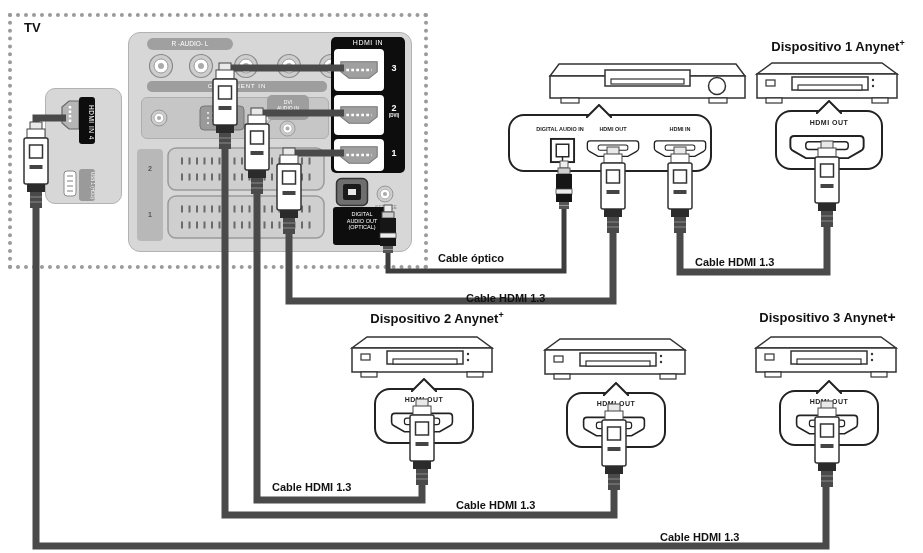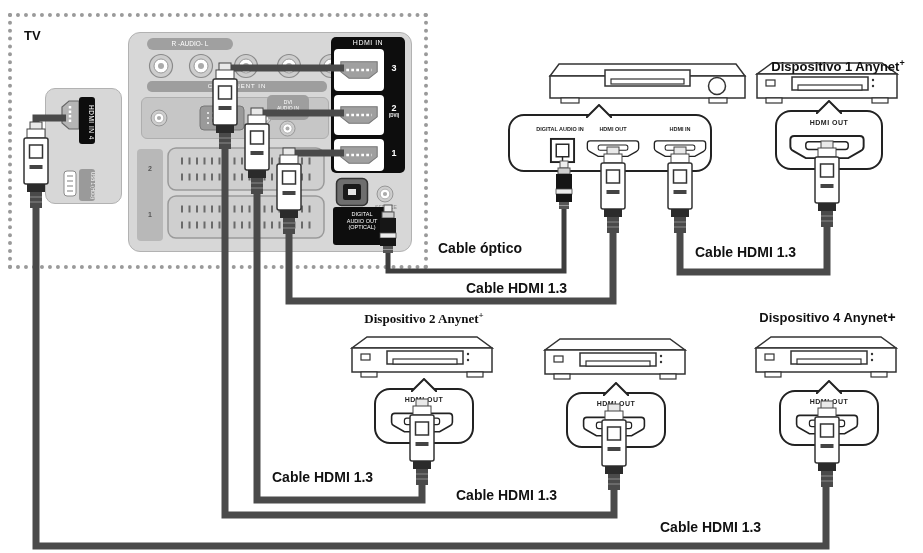--- a/index.html
+++ b/index.html
@@ -2,21 +2,21 @@
 <html><head>
 <meta charset="utf-8">
 <style>
   html,body{margin:0;padding:0;background:#fff;}
   #canvas{position:relative;width:923px;height:553px;background:#fff;overflow:hidden;
           font-family:"Liberation Sans",sans-serif;color:#111;}
   .abs{position:absolute;}
   .title{font-weight:bold;font-size:13px;text-align:center;white-space:nowrap;}
   .title sup{font-size:9px;vertical-align:super;}
   .title .bigplus{font-size:14px;font-weight:bold;vertical-align:baseline;}
-  .cable-label{font-weight:bold;font-size:14px;white-space:nowrap;}
+  .cable-label{font-weight:bold;font-size:11px;white-space:nowrap;margin-top:12px;}
   .dotted-box{border:4px dotted #9a9a9a;}
   .panel{background:#d7d7d7;border:1px solid #b2b2b2;border-radius:12px;}
   .pill{background:#a0a0a0;color:#fff;text-align:center;border-radius:6px;
         font-size:6.5px;line-height:12px;white-space:nowrap;overflow:hidden;}
   .bar{background:#9e9e9e;color:#fff;text-align:center;border-radius:5px;
        font-size:6px;line-height:11px;letter-spacing:1px;}
   .blackpanel{background:#0d0d0d;border-radius:5px;}
   .cell{background:#fff;border-radius:4px;}
   .portnum{color:#fff;font-weight:bold;font-size:9px;text-align:center;}
   .portnum .sub{font-size:4.5px;font-weight:bold;display:block;line-height:5px;}
@@ -123,21 +123,21 @@
         <rect x="164" y="38" width="18" height="5" fill="#fff" stroke="#333" stroke-width="1.2"></rect>
       </symbol>
       <symbol id="bubbleptr" viewBox="0 0 26 14">
         <path d="M0,14 L13,1 L26,14 Z" fill="#fff"></path>
         <path d="M0,14 L13,1 L26,14" fill="none" stroke="#222" stroke-width="2"></path>
       </symbol>
     </defs>
   </svg>
 
   <div class="abs dotted-box" style="left:8px;top:13px;width:412px;height:248px;"></div>
-  <div class="abs title" style="left:24px;top:20px;margin-top:8px;">TV</div>
+  <div class="abs title" style="left:24px;top:20px;">TV</div>
 
   <div class="abs panel z3" style="left:45px;top:88px;width:75px;height:114px;border-radius:10px;">
     <svg class="abs" style="left:13px;top:10px;" width="22" height="32">
         <use href="#tvportv"></use>
       </svg>
     <div class="abs lbl-hdmi4 vtext" style="left:33px;top:8px;width:16px;height:44px;">HDMI IN 4</div>
     <svg class="abs" style="left:17px;top:81px;" width="14" height="27">
       <rect x="1" y="1" width="12" height="25" rx="3" fill="#fff" stroke="#8a8a8a"></rect>
       <line x1="4" y1="6" x2="10" y2="6" stroke="#aaa" stroke-width="1.5"></line>
       <line x1="4" y1="11" x2="10" y2="11" stroke="#aaa" stroke-width="1.5"></line>
@@ -254,37 +254,37 @@
   <svg class="abs z6" style="left:549px;top:137px;" width="27" height="27">
       <use href="#optport2"></use>
     </svg>
   <svg class="abs z6" style="left:586px;top:137px;" width="54" height="24">
       <use href="#hport"></use>
     </svg>
   <svg class="abs z6" style="left:653px;top:137px;" width="54" height="24">
       <use href="#hport"></use>
     </svg>
 
-  <div class="abs title z8" style="left:758px;top:38px;width:160px;margin-top:20px;">
+  <div class="abs title z8" style="left:758px;top:38px;width:160px;">
     <span>Dispositivo 1 Anynet</span><sup>+</sup>
   </div>
   <svg class="abs z4" style="left:754px;top:60px;" width="146" height="46">
       <use href="#player"></use>
     </svg>
   <div class="abs bubble" style="left:775px;top:110px;width:104px;height:56px;">
     <svg class="ptr" style="left:39px;" width="26" height="14">
         <use href="#bubbleptr"></use>
       </svg>
     <div class="blabel" style="top:7px;">HDMI OUT</div>
   </div>
   <svg class="abs z6" style="left:788px;top:134px;" width="78" height="27">
       <use href="#hport"></use>
     </svg>
 
-  <div class="abs title z8" style="left:334px;top:310px;width:180px;font-family:Liberation Serif, serif;">
+  <div class="abs title z8" style="left:347px;top:310px;width:180px;">
     <span>Dispositivo 2 Anynet</span><sup>+</sup>
   </div>
   <svg class="abs z4" style="left:349px;top:334px;" width="146" height="46">
       <use href="#player"></use>
     </svg>
   <div class="abs bubble" style="left:374px;top:388px;width:96px;height:52px;">
     <svg class="ptr" style="left:35px;" width="26" height="14">
         <use href="#bubbleptr"></use>
       </svg>
     <div class="blabel" style="top:6px;">HDMI OUT</div>
@@ -300,21 +300,21 @@
     <svg class="ptr" style="left:35px;" width="26" height="14">
         <use href="#bubbleptr"></use>
       </svg>
     <div class="blabel" style="top:6px;">HDMI OUT</div>
   </div>
   <svg class="abs z6" style="left:582px;top:414px;" width="64" height="26">
       <use href="#hport"></use>
     </svg>
 
   <div class="abs title z8" style="left:735px;top:309px;width:185px;">
-    <span>Dispositivo 4 Anynet</span><span class="bigplus">+</span>
+    <span>Dispositivo 3 Anynet</span><span class="bigplus">+</span>
   </div>
   <svg class="abs z4" style="left:753px;top:334px;" width="146" height="46">
       <use href="#player"></use>
     </svg>
   <div class="abs bubble" style="left:779px;top:390px;width:96px;height:52px;">
     <svg class="ptr" style="left:35px;" width="26" height="14">
         <use href="#bubbleptr"></use>
       </svg>
     <div class="blabel" style="top:6px;">HDMI OUT</div>
   </div>

